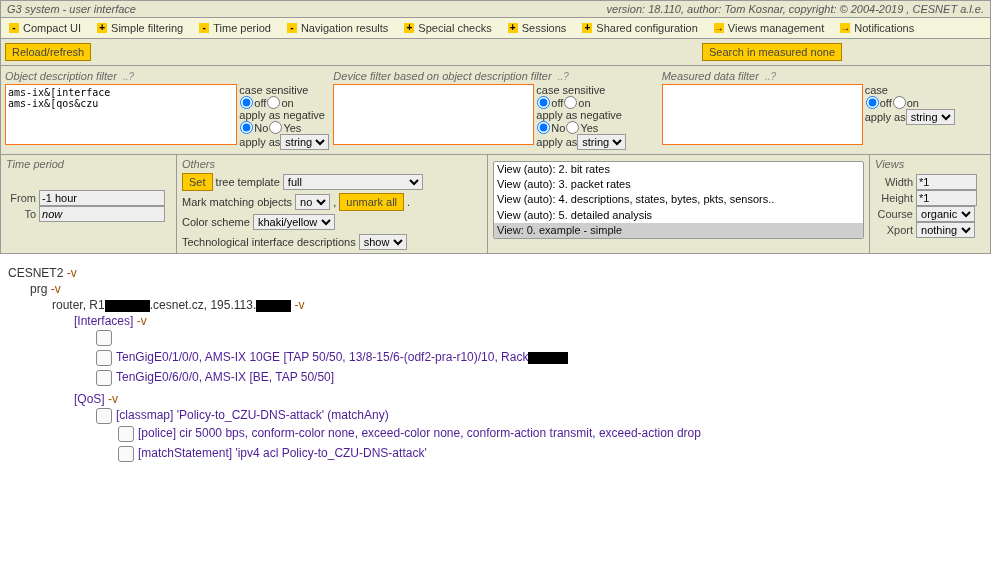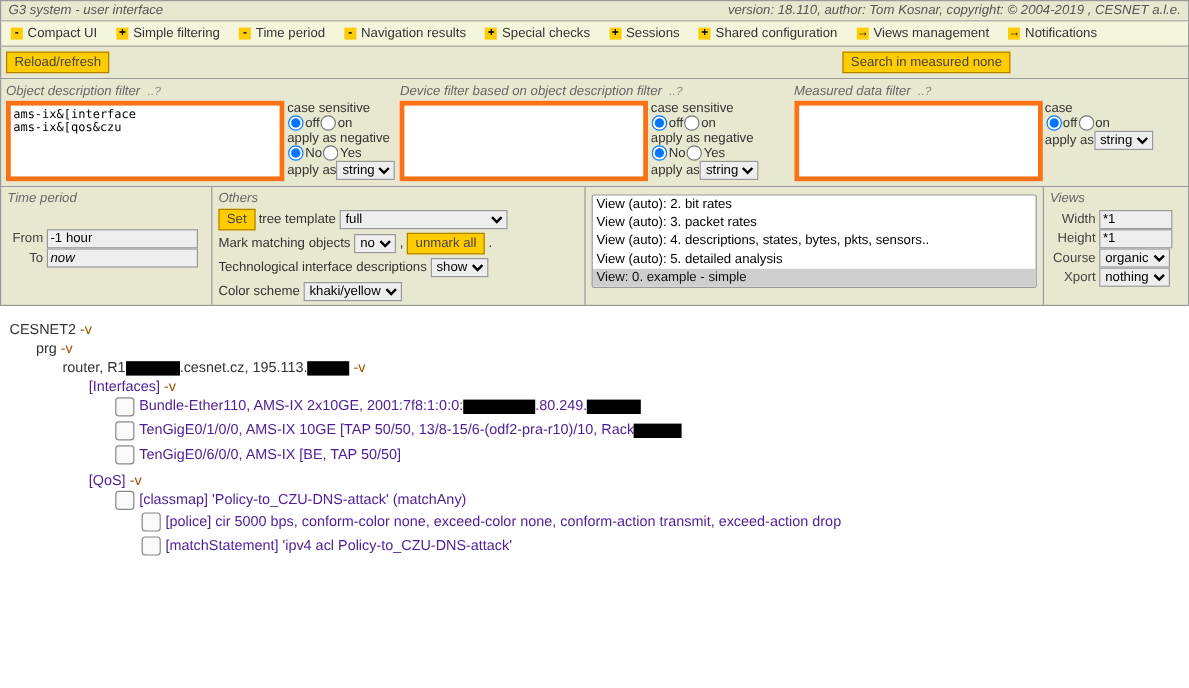--- a/index.html
+++ b/index.html
@@ -5,21 +5,21 @@
 body{margin:0;font-family:Verdana,Arial,sans-serif;font-size:11px;background:#fff;color:#333;width:991px}
 .header{background:#e8e8d0;border:1px solid #999;padding:2px 6px;display:flex;justify-content:space-between;font-style:italic;color:#555}
 .menubar{background:#f5f5dc;border:1px solid #999;border-top:none;padding:2px 0;display:flex}
 .menu-item{padding:2px 8px;display:flex;align-items:center;cursor:pointer}
 .menu-icon{display:inline-block;width:10px;height:10px;background:#ffcc00;color:#000;font-weight:bold;text-align:center;line-height:10px;margin-right:4px;font-size:10px}
 .panel-row{background:#e8e8d0;border:1px solid #999;border-top:none;padding:4px;display:flex;gap:4px}
 .btn-yellow{background:#ffcc00;border:1px solid #b08000;padding:2px 6px;color:#444;cursor:pointer}
 .filter-block{display:flex;flex-direction:column;flex:1;min-width:0}
 .filter-title{font-style:italic;color:#666;padding:2px 0}
 .filter-body{display:flex;align-items:flex-start;gap:2px}
-textarea{font-family:monospace;font-size:10px;border:4px solid #f97316;background:#fff;resize:none}
+textarea{font-family:monospace;font-size:10px;border:1px solid #f97316;background:#fff;resize:none}
 .opts{font-size:11px;color:#333;display:flex;flex-direction:column;align-items:flex-start}
 .opts-row{display:flex;align-items:center;white-space:nowrap}
 input[type=radio]{margin:0 1px}
 select,input[type=text]{font-size:11px;border:1px solid #999;background:#eee}
 .row2{background:#e8e8d0;border:1px solid #999;border-top:none;display:flex}
 .cell{border-right:1px solid #999;padding:3px 5px}
 .cell-title{font-style:italic;color:#666;margin-bottom:4px}
 .lbl{display:inline-block;text-align:right;color:#444}
 select.views{width:100%;font-size:11px;background:#fff;border:1px solid #999}
 select.views option{padding:1px 3px}
@@ -165,22 +165,22 @@
 <div class="row2">
   <div class="cell" style="width:165px">
     <div class="cell-title">Time period</div>
     <div style="margin-top:20px"><span class="lbl" style="width:30px">From</span> <input type="text" style="width: 120px;" value="-1 hour"></div>
     <div><span class="lbl" style="width:30px">To</span> <input type="text" style="width: 120px; font-style: italic;" value="now"></div>
   </div>
   <div class="cell" style="width:300px">
     <div class="cell-title">Others</div>
     <div><span class="btn-yellow">Set</span> <span>tree template</span> <select style="width:140px"><option>full</option></select></div>
     <div style="margin-top:4px"><span>Mark matching objects</span> <select><option>no</option></select> , <span class="btn-yellow">unmark all</span> .</div>
+    <div style="margin-top:4px"><span>Color scheme</span> <select><option>khaki/yellow</option></select></div>
     <div style="margin-top:4px"><span>Technological interface descriptions</span> <select><option>show</option></select></div>
-    <div style="margin-top:4px"><span>Color scheme</span> <select><option>khaki/yellow</option></select></div>
   </div>
   <div class="cell" style="flex:1">
     <select size="5" class="views" style="margin-top:3px">
       <option>View (auto): 2. bit rates</option>
       <option>View (auto): 3. packet rates</option>
       <option>View (auto): 4. descriptions, states, bytes, pkts, sensors..</option>
       <option>View (auto): 5. detailed analysis</option>
       <option selected="">View: 0. example - simple</option>
     </select>
   </div>
@@ -196,21 +196,21 @@
 <div class="tree">
 <ul style="padding-left:0">
   <li><span class="node black">CESNET2</span> <span class="vlink">-v</span>
     <ul>
           <li><span class="node black">prg</span> <span class="vlink">-v</span>
       <ul>
               <li><span class="node black"><span>router, R1</span><span class="redact" style="width:45px"></span><span>.cesnet.cz, 195.113.</span><span class="redact" style="width:35px"></span></span> <span class="vlink">-v</span>
         <ul>
           <li><span class="node">[Interfaces]</span> <span class="vlink">-v</span>
             <ul>
-              <li><span class="cb"></span><span class="node"><span>Bundle-Ether110, AMS-IX 2x10GE, 2001:7f8:1:0:0:</span><span class="redact" style="width:60px"></span><span>.80.249.</span><span class="redact" style="width:45px"></span></span></li>
+              <li><span class="cb"></span></li>
               <li><span class="cb"></span><span class="node"><span>TenGigE0/1/0/0, AMS-IX 10GE [TAP 50/50, 13/8-15/6-(odf2-pra-r10)/10, Rack</span><span class="redact" style="width:40px"></span></span></li>
               <li><span class="cb"></span><span class="node">TenGigE0/6/0/0, AMS-IX [BE, TAP 50/50]</span></li>
             </ul>
           </li>
           <li><span class="node">[QoS]</span> <span class="vlink">-v</span>
             <ul>
                       <li><span class="cb"></span><span class="node">[classmap] 'Policy-to_CZU-DNS-attack' (matchAny)</span>
               <ul>
                 <li><span class="cb"></span><span class="node">[police] cir 5000 bps, conform-color none, exceed-color none, conform-action transmit, exceed-action drop</span></li>
                 <li><span class="cb"></span><span class="node">[matchStatement] 'ipv4 acl Policy-to_CZU-DNS-attack'</span></li>

